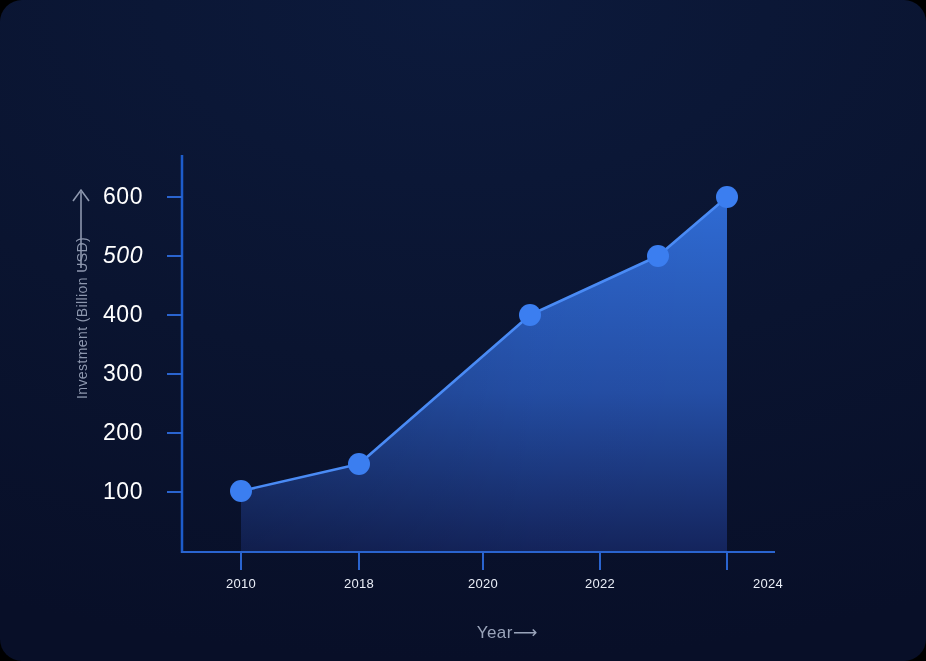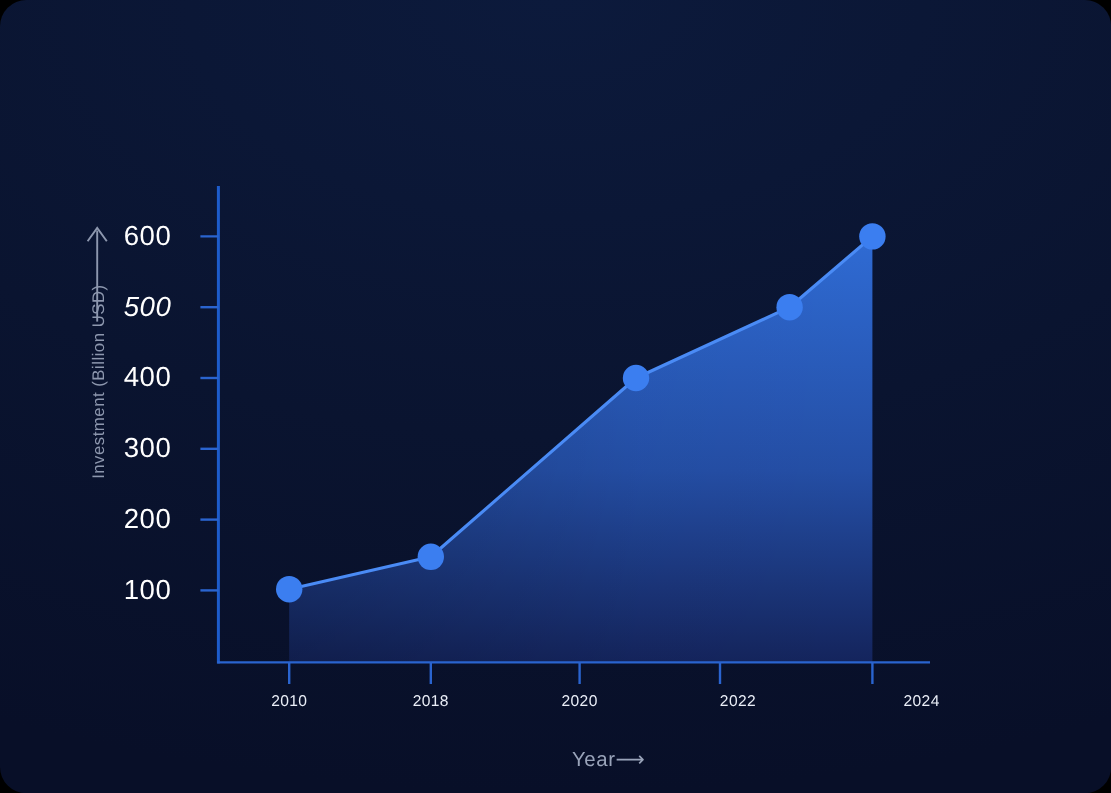--- a/index.html
+++ b/index.html
@@ -150,21 +150,21 @@
   <div class="tick-y" style="left:92px; top:183px;">600</div>
   <div class="tick-y" style="left:92px; top:242px;font-style:italic;">500</div>
   <div class="tick-y" style="left:92px; top:301px;">400</div>
   <div class="tick-y" style="left:92px; top:360px;">300</div>
   <div class="tick-y" style="left:92px; top:419px;">200</div>
   <div class="tick-y" style="left:92px; top:478px;">100</div>
 
   <div class="tick-x" style="left:211px; top:576px;">2010</div>
   <div class="tick-x" style="left:329px; top:576px;">2018</div>
   <div class="tick-x" style="left:453px; top:576px;">2020</div>
-  <div class="tick-x" style="left:570px; top:576px;text-align:right;">2022</div>
+  <div class="tick-x" style="left:570px; top:576px;">2022</div>
   <div class="tick-x" style="left:738px; top:576px;">2024</div>
 
   <div class="ylabel-wrap">
     <div class="ylabel-text">Investment (Billion USD)</div>
   </div>
 
   <div id="xlabel">
     <span>Year</span><span class="arrow">⟶</span>
   </div>
 

